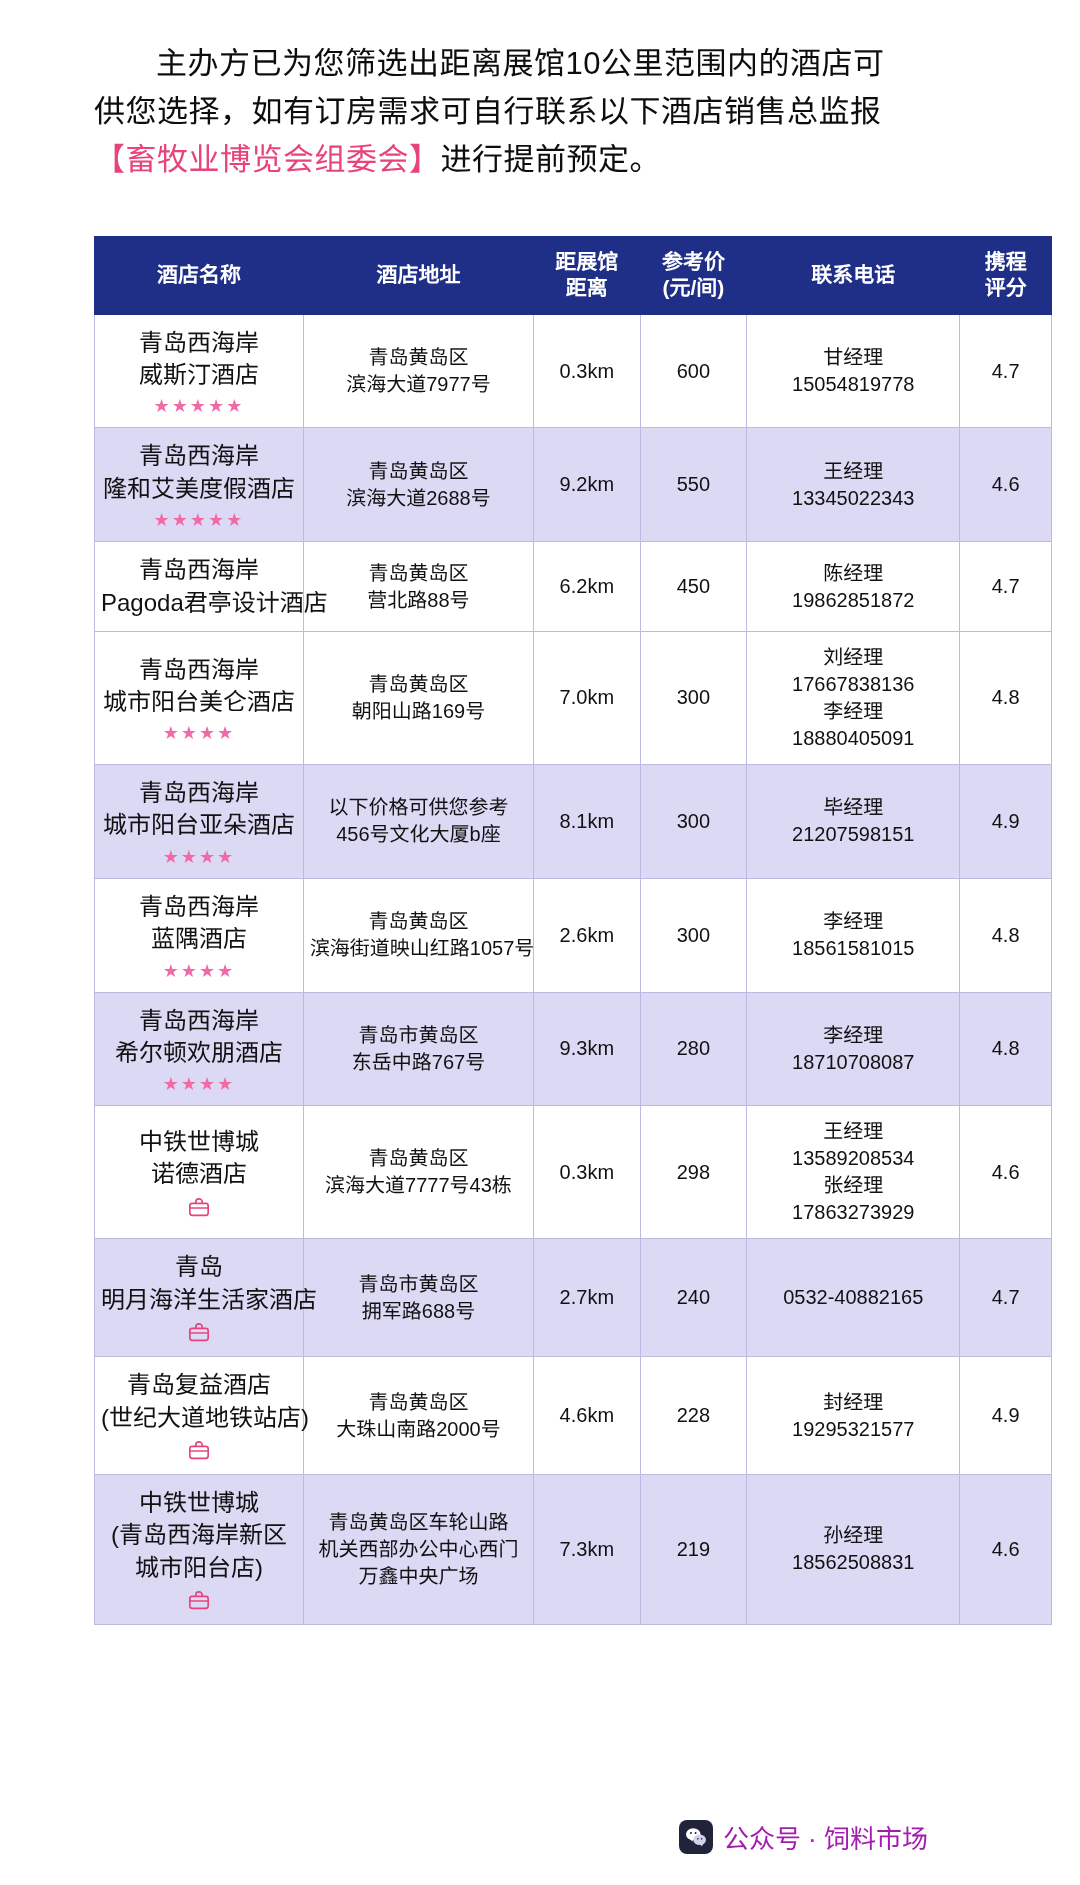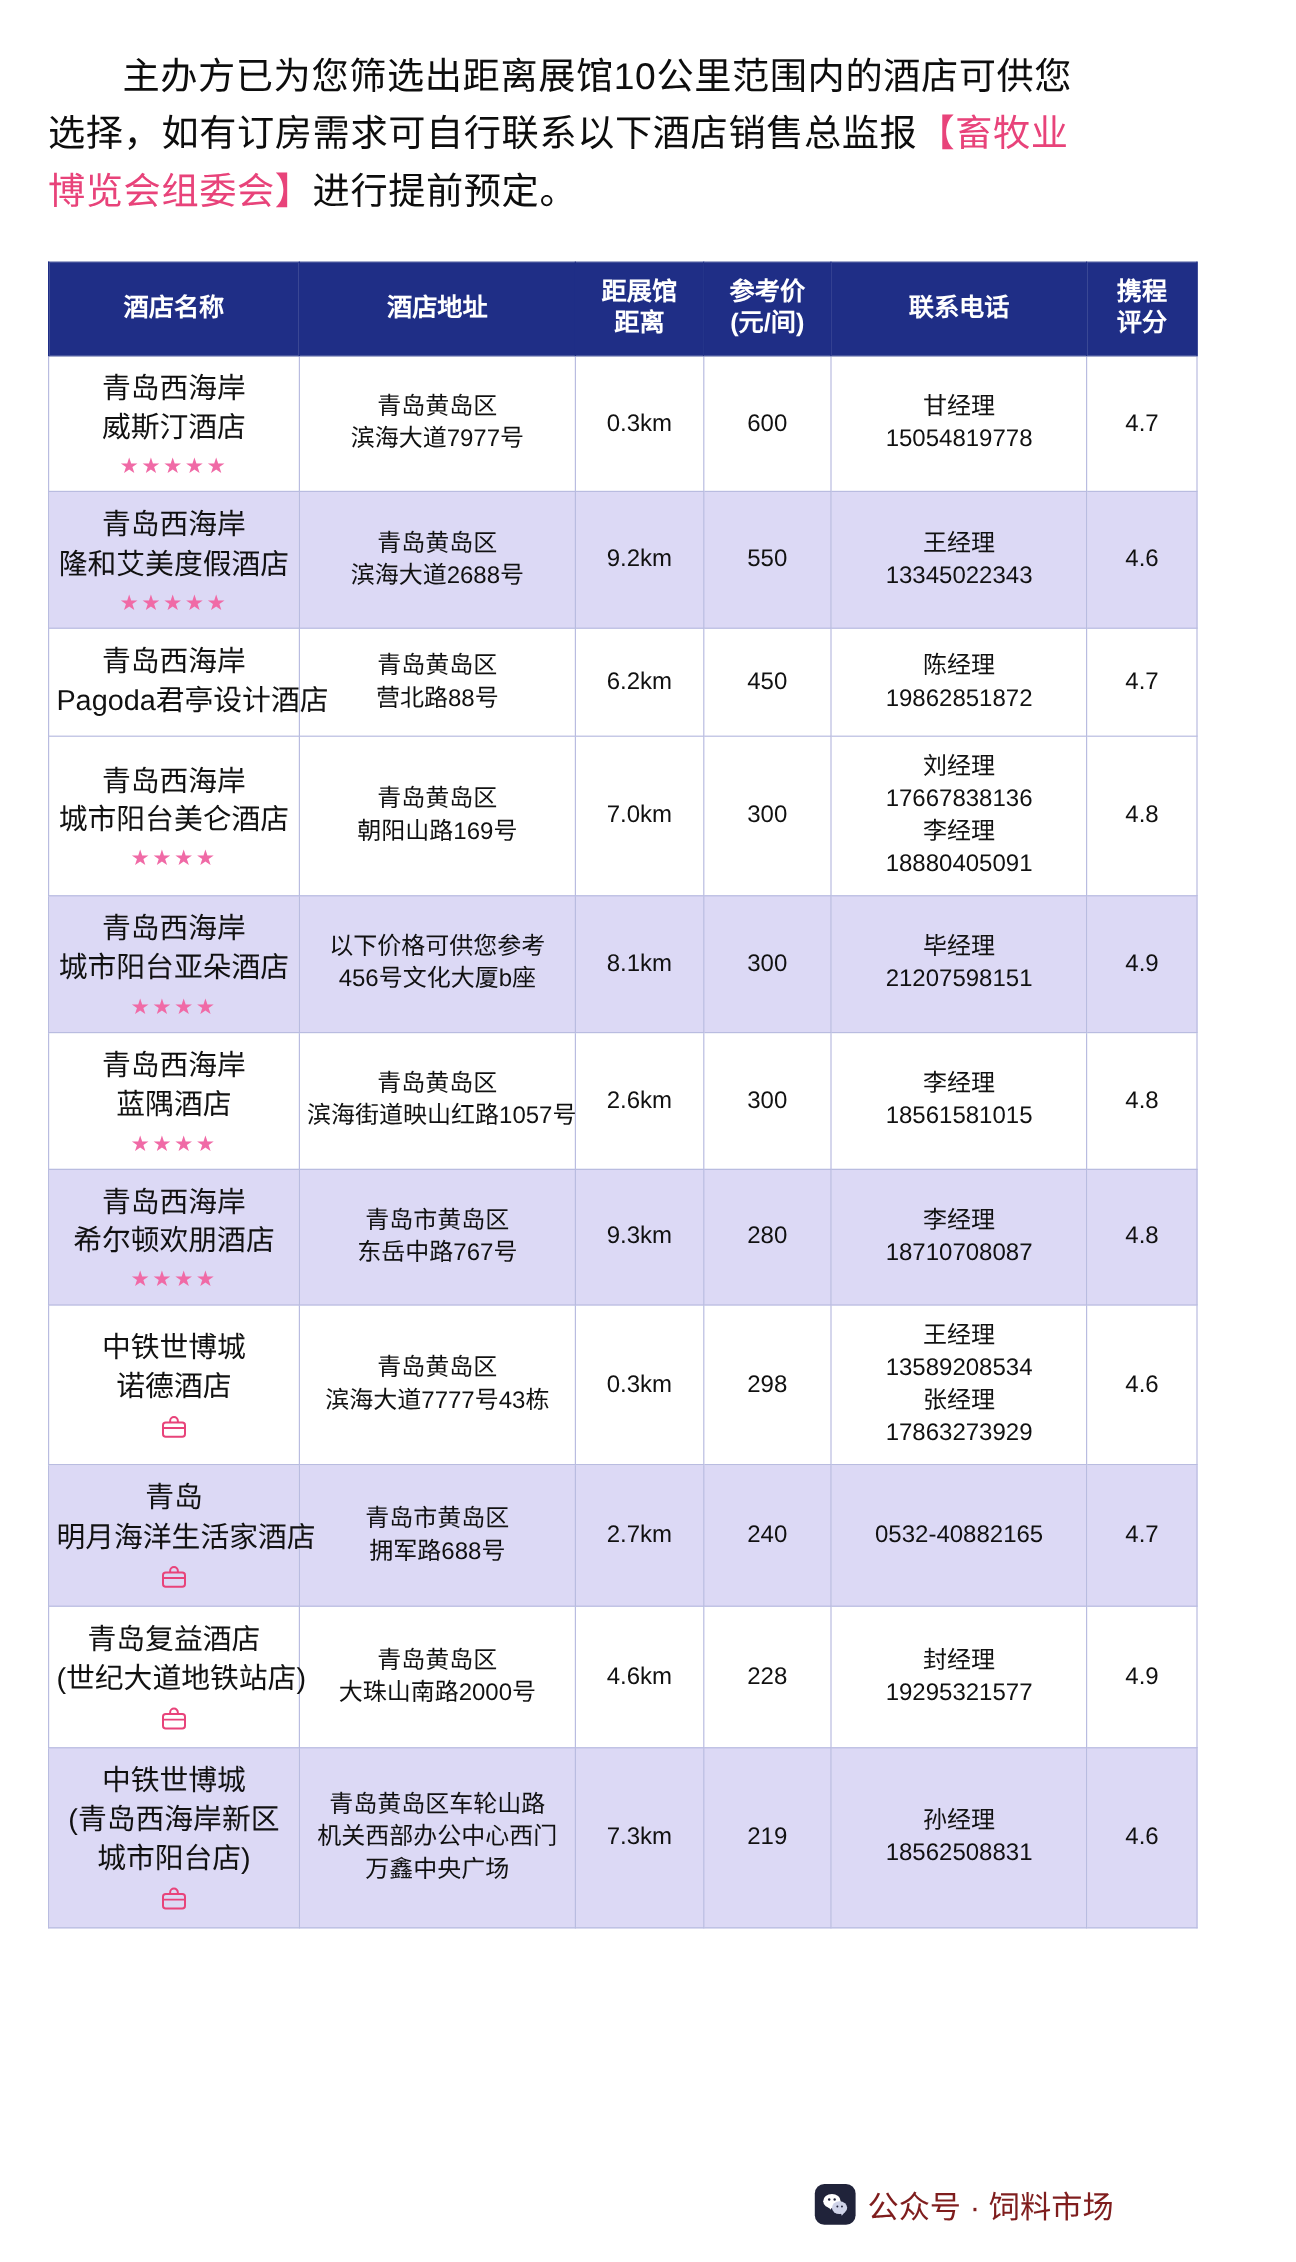--- a/index.html
+++ b/index.html
@@ -11,41 +11,41 @@
     width: 1080px;
     min-height: 1885px;
     font-family: "Liberation Sans", "DejaVu Sans", sans-serif;
     color: #1a1a1a;
     position: relative;
   }
   .page {
     width: 972px;
     min-height: 1885px;
     box-sizing: border-box;
-    padding: 40px 62px 0 40px;
+    padding: 40px 62px 0 94px;
     position: relative;
   }
   .intro {
     font-size: 31px;
     line-height: 1.55;
     color: #0d0d0d;
     letter-spacing: 0.5px;
     margin: 0 0 10px 0;
   }
   .intro p {
     margin: 0 0 22px 0;
     text-indent: 2em;
   }
   .highlight {
     color: #e8437a;
   }
   table.hotels {
     border-collapse: collapse;
     width: 958px;
-    margin-top: 34px;
+    margin-top: 52px;
     table-layout: fixed;
   }
   table.hotels th {
     background: #1f2e86;
     color: #ffffff;
     font-size: 21px;
     font-weight: bold;
     border: 1px solid #1f2e86;
     padding: 12px 2px;
     line-height: 1.25;
@@ -96,21 +96,21 @@
     line-height: 1.35;
   }
   .footer {
     position: absolute;
     right: 44px;
     bottom: 30px;
     display: flex;
     align-items: center;
     gap: 10px;
     font-size: 26px;
-    color: #7f1d1d;
+    color: #a21caf;
   }
   .footer .wm-icon {
     width: 34px;
     height: 34px;
     border-radius: 8px;
     background: #20233a;
     display: flex;
     align-items: center;
     justify-content: center;
   }

